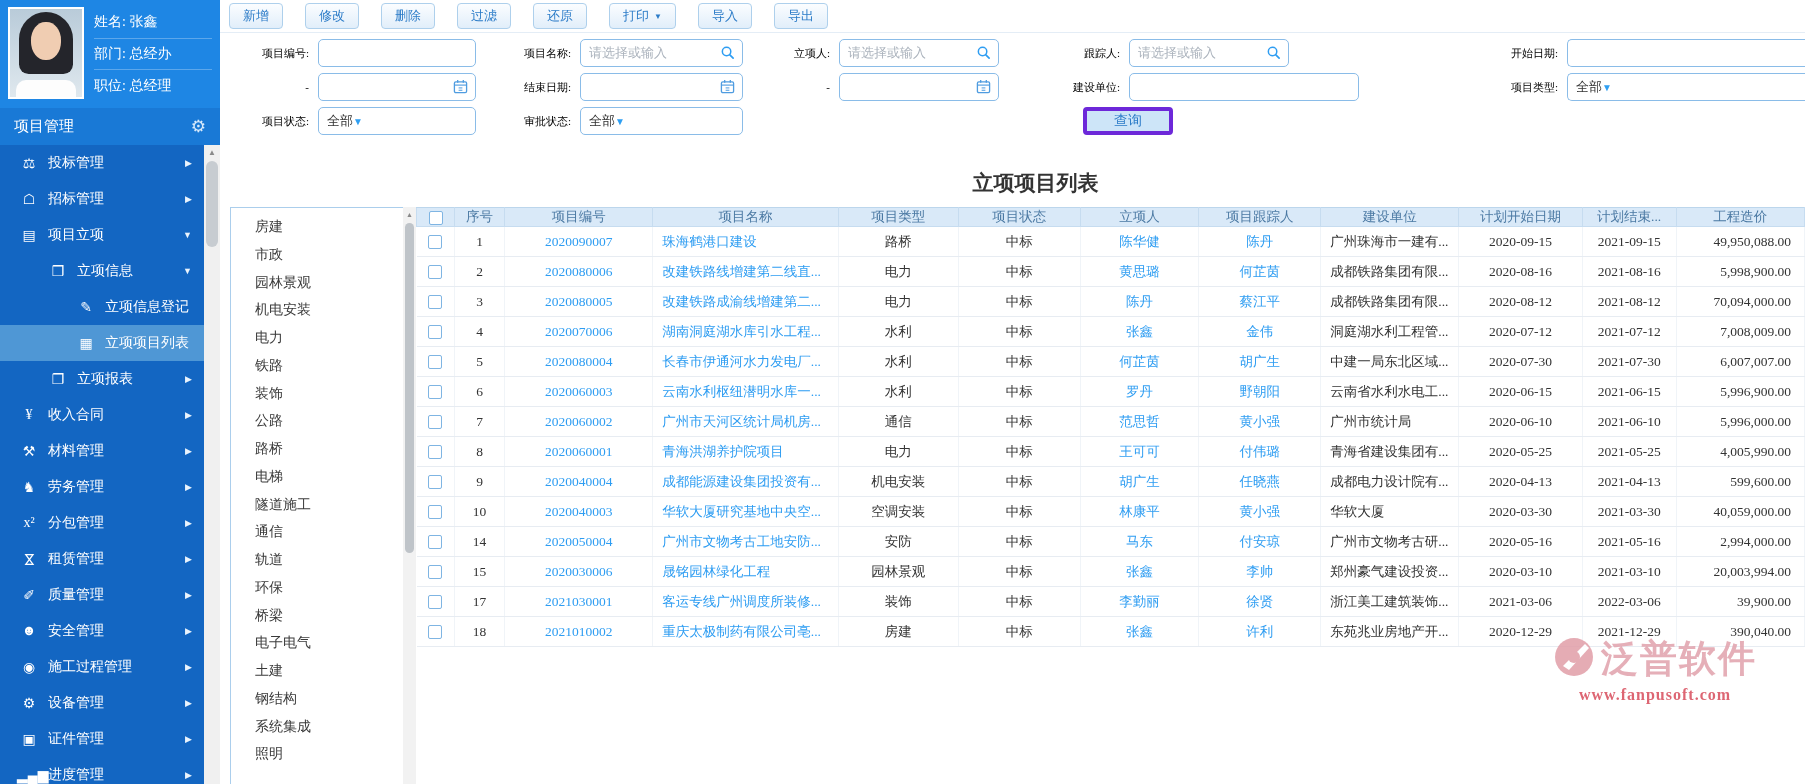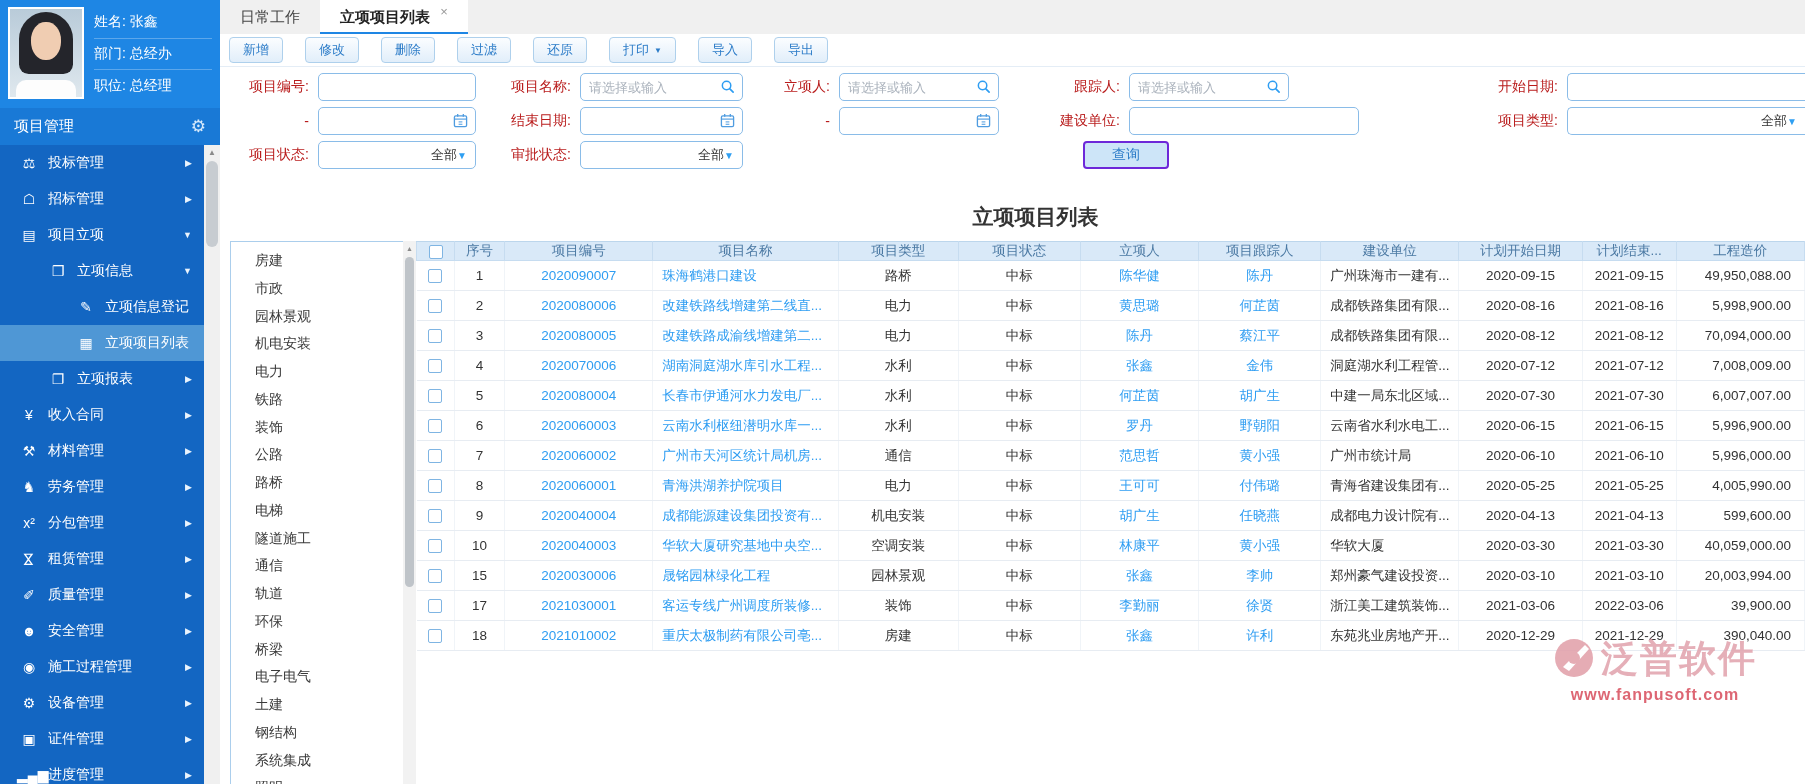--- a/index.html
+++ b/index.html
@@ -1,18 +1,18 @@
 <!DOCTYPE html>
 <html><head>
 <meta charset="utf-8">
 <style>
   * { box-sizing: border-box; margin: 0; padding: 0; }
   html,body { width:1805px; height:784px; overflow:hidden; }
   body { font-family:"Liberation Sans","DejaVu Sans",sans-serif; font-size:14px; background:#fff; color:#333; }
-  .app { display:flex; width:1805px; height:784px; }
+  .app { display:flex; width:1805px; height:784px;font-family:Liberation Serif, serif; }
 
   
   .sidebar { width:220px; flex-shrink:0; background:#1366c2; position:relative; overflow:hidden; }
   .user-card { height:108px; background:#1e86e4; display:flex; padding:7px 8px; }
   .avatar { width:76px; height:92px; border:2px solid #fff; background:linear-gradient(#b9cbd9,#dfe8ee); position:relative; overflow:hidden; flex-shrink:0; }
   .avatar::before { content:''; position:absolute; top:3px; left:9px; right:9px; height:62px; background:#24252b; border-radius:28px 28px 10px 10px; }
   .avatar::after { content:''; position:absolute; top:13px; left:21px; width:30px; height:38px; background:#f0cdb2; border-radius:48%; }
   .avatar .shirt { position:absolute; bottom:0; left:6px; right:6px; height:17px; background:#fdfdfd; border-radius:10px 10px 0 0; }
   .user-info { flex:1; margin-left:10px; display:flex; flex-direction:column; color:#fff; font-size:14px; }
   .u-row { flex:1; display:flex; align-items:center; border-bottom:1px solid rgba(255,255,255,.28); white-space:nowrap; }
@@ -39,37 +39,37 @@
   .tab.active { background:#fff; border-bottom:2px solid #1e86e4; font-weight:bold; color:#222; }
   .tab-close { font-weight:normal; color:#999; font-size:13px; margin-left:6px; position:relative; top:-6px; cursor:pointer; }
 
   .toolbar { height:33px; display:flex; align-items:center; padding-left:9px; gap:22px; border-bottom:1px solid #e4edf6; flex-shrink:0; }
   .btn { background:linear-gradient(#fbfdff,#e1eefa); border:1px solid #aed0ec; color:#2c7cc8; border-radius:4px; font-size:13px; height:26px; padding:0 13px; cursor:pointer; font-family:inherit; display:inline-flex; align-items:center; }
   .btn .caret { font-size:8px; margin-left:5px; color:#2c7cc8; }
 
   
   .filters { padding:3px 0 4px 10px; flex-shrink:0; }
   .f-row { display:flex; align-items:center; height:34px; }
-  .fl { display:inline-flex; justify-content:flex-end; align-items:center; padding-right:9px; color:#b91c1c; font-size:14px; flex-shrink:0; }
+  .fl { display:inline-flex; justify-content:flex-end; align-items:center; padding-right:9px; color:#000000; font-size:11px; flex-shrink:0; }
   .inp { height:28px; border:1px solid #8abce8; border-radius:5px; background:#fff; position:relative; display:inline-flex; align-items:center; padding:0 8px; flex-shrink:0; }
   .inp input { border:none; outline:none; width:100%; font-size:13px; font-family:inherit; color:#333; background:transparent; }
   .inp input::placeholder { color:#aab2bc; }
   .inp .tail { position:absolute; right:7px; top:5px; }
   .inp.has-tail { padding-right:28px; }
-  .sel { justify-content:flex-end; cursor:pointer; }
+  .sel { justify-content:flex-start; cursor:pointer; }
   .sel .val { font-size:13px; color:#333; }
   .sel .caret { color:#2f9ff2; font-size:10px; position:static; }
   .w-l1{width:88px}.w-i1{width:158px}
   .w-l2{width:104px}.w-i2{width:163px}
   .w-l3{width:96px}.w-i3{width:160px}
   .w-l4{width:130px}.w-i4{width:160px}.w-i4b{width:230px}
   .sp160{width:160px;flex-shrink:0}.sp90{width:90px;flex-shrink:0}.sp340{width:340px;flex-shrink:0}
   .w-l5{width:118px}
   .grow { flex:1; min-width:0; border-top-right-radius:0; border-bottom-right-radius:0; border-right:none; }
-  .search-btn { height:28px; padding:0 27px; background:#cde5f8; border:2px solid #6d28d9; border-radius:4px; color:#2c7cc8; font-size:14px; cursor:pointer; font-family:inherit; }
+  .search-btn { height:28px; padding:0 27px; background:#cde5f8; border:4px solid #6d28d9; border-radius:4px; color:#2c7cc8; font-size:14px; cursor:pointer; font-family:inherit; }
 
   
   .content { flex:1; min-height:0; display:flex; position:relative; }
   .cat-col { width:183px; flex-shrink:0; padding:65px 0 0 10px; }
   .cat-panel { height:100%; background:#fff; border-top:1px solid #abceec; border-left:1px solid #abceec; padding-top:5px; overflow:hidden; }
   .cat-item { height:27.75px; line-height:27.75px; padding-left:24px; font-size:14px; color:#3a3a3a; cursor:pointer; white-space:nowrap; }
   .v-scroll { width:13px; flex-shrink:0; margin-top:65px; background:#f2f2f2; position:relative; }
   .v-scroll .sarrow { display:block; text-align:center; font-size:7px; color:#8a8a8a; padding-top:4px; height:13px; }
   .v-scroll .sthumb { width:9px; margin:3px auto 0; height:330px; background:#bfc4c9; border-radius:5px; }
 
@@ -200,29 +200,20 @@
         </div>
       </div>
     <div class="side-scroll">
       <span class="sarrow">▲</span>
       <div class="sthumb"></div>
     </div>
   </div>
 
   <div class="main">
 
-    <div class="tabbar">
-      <div class="tab">
-        <span>日常工作</span>
-      </div>
-      <div class="tab active">
-        <span>立项项目列表</span>
-        <span class="tab-close">×</span>
-      </div>
-    </div>
 
     <div class="toolbar" id="toolbar">
         <button class="btn">
           <span>新增</span>
         </button>
         <button class="btn">
           <span>修改</span>
         </button>
         <button class="btn">
           <span>删除</span>
@@ -546,20 +537,34 @@
                 <td>中标</td>
                 <td class="link">林康平</td>
                 <td class="link">黄小强</td>
                 <td class="al">华软大厦</td>
                 <td>2020-03-30</td>
                 <td>2021-03-30</td>
                 <td class="ar">40,059,000.00</td>
               </tr>
               <tr>
                 <td><span class="cb"></span></td>
+                <td>14</td>
+                <td class="link">2020050004</td>
+                <td class="link al">广州市文物考古工地安防...</td>
+                <td>安防</td>
+                <td>中标</td>
+                <td class="link">马东</td>
+                <td class="link">付安琼</td>
+                <td class="al">广州市文物考古研...</td>
+                <td>2020-05-16</td>
+                <td>2021-05-16</td>
+                <td class="ar">2,994,000.00</td>
+              </tr>
+              <tr>
+                <td><span class="cb"></span></td>
                 <td>15</td>
                 <td class="link">2020030006</td>
                 <td class="link al">晟铭园林绿化工程</td>
                 <td>园林景观</td>
                 <td>中标</td>
                 <td class="link">张鑫</td>
                 <td class="link">李帅</td>
                 <td class="al">郑州豪气建设投资...</td>
                 <td>2020-03-10</td>
                 <td>2021-03-10</td>

